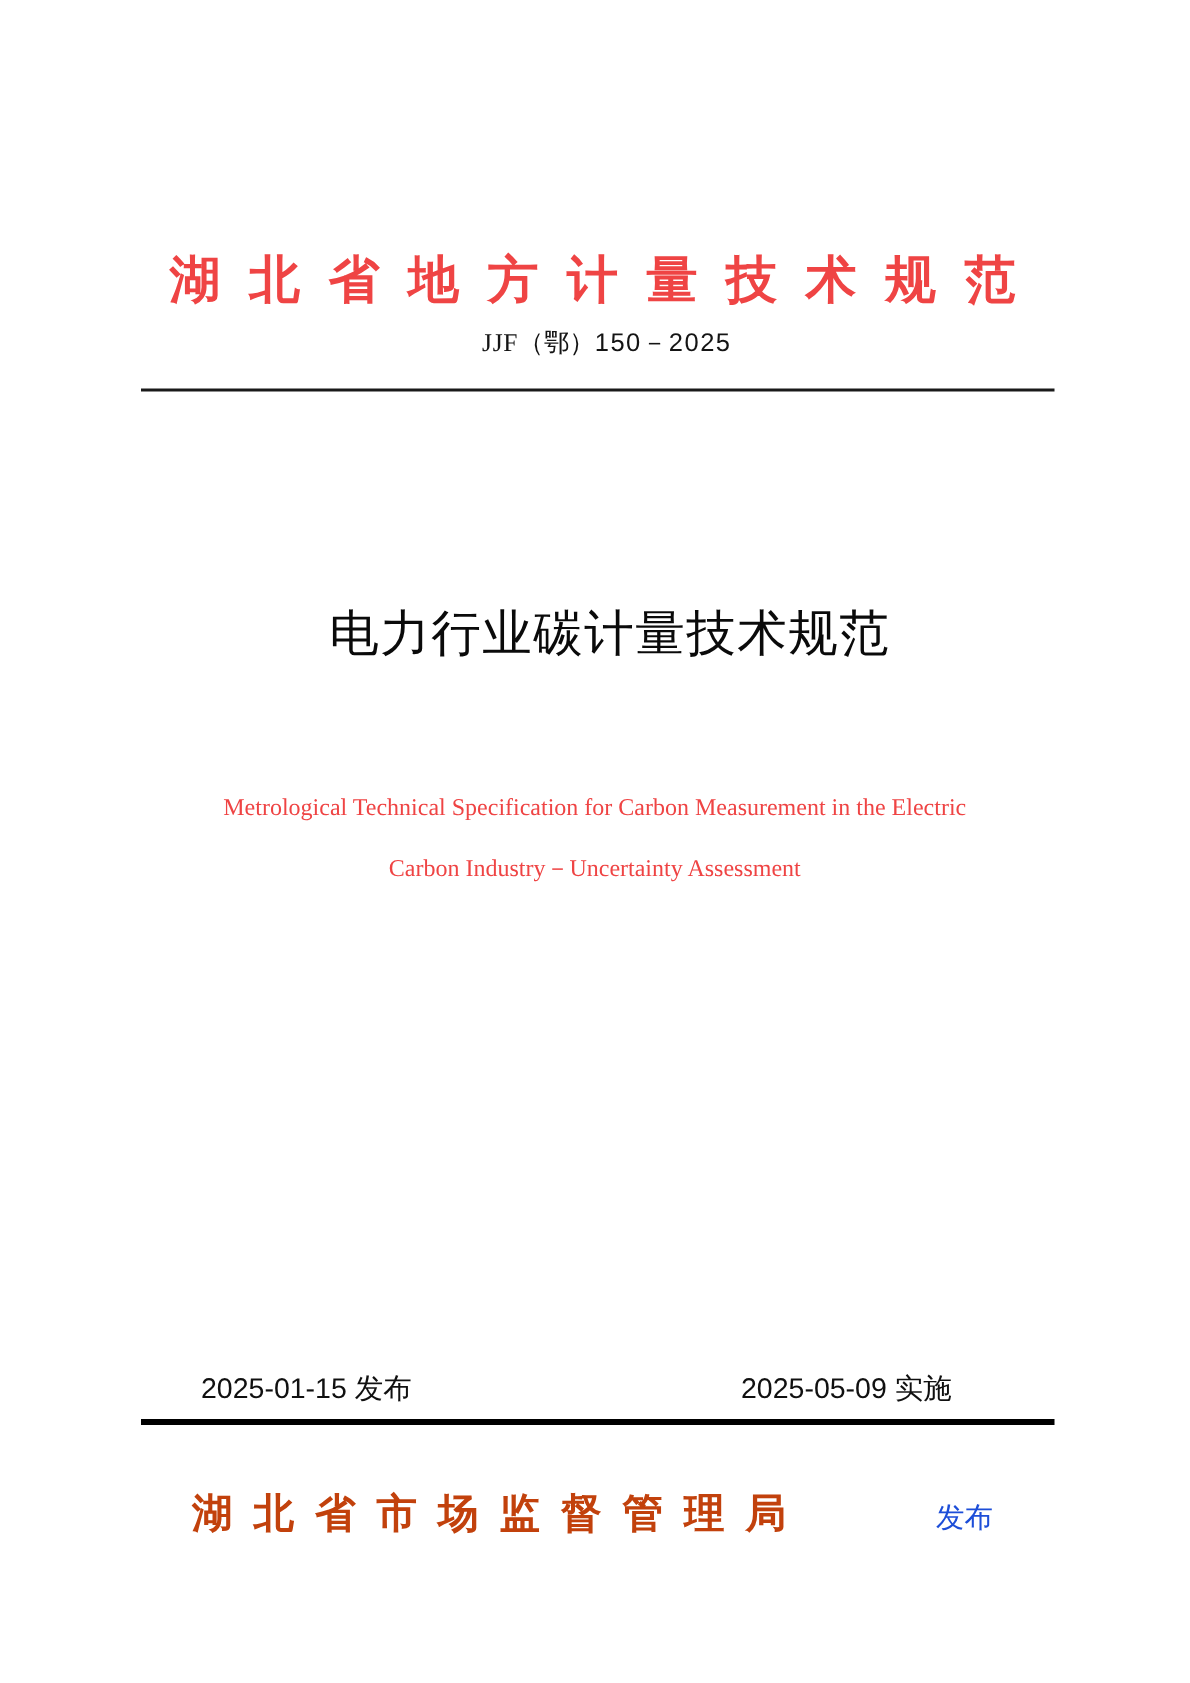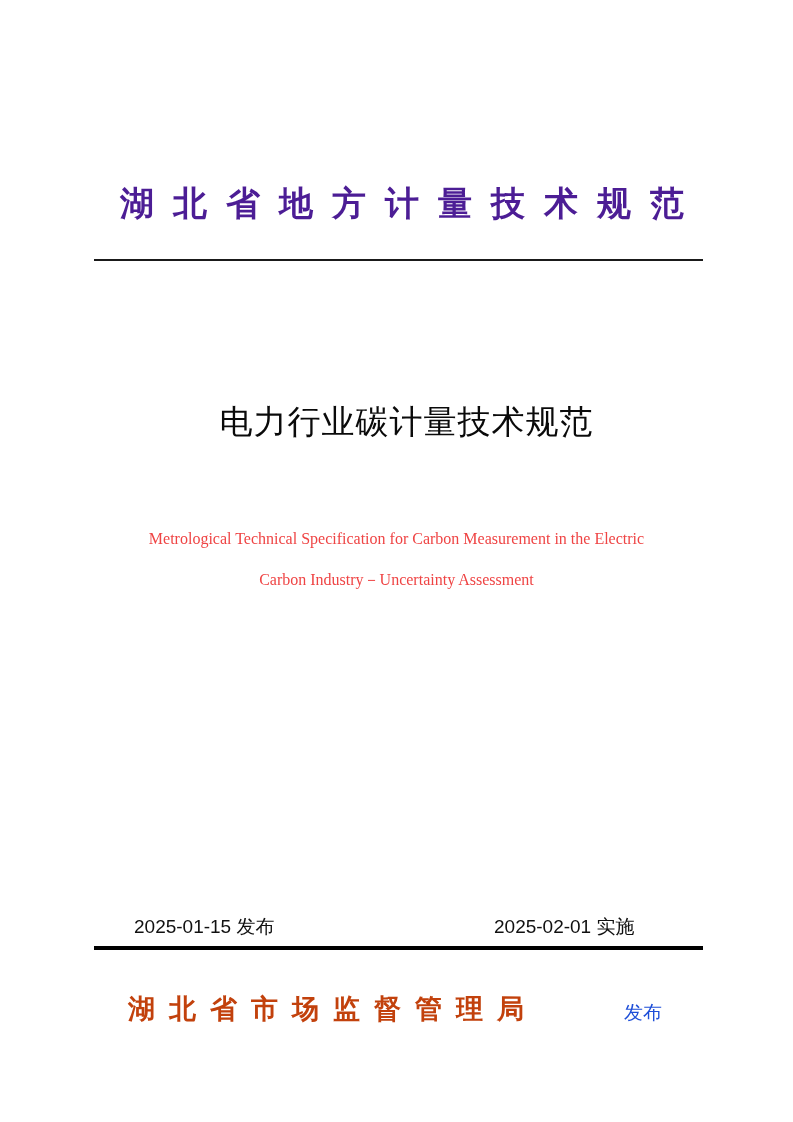--- a/index.html
+++ b/index.html
@@ -30,24 +30,23 @@
     width: 609px;
   }
 
   .series-title {
     font-family: "Liberation Serif", "DejaVu Serif", serif;
     font-weight: bold;
     font-size: 34px;
     line-height: 40px;
     letter-spacing: 19px;
     text-indent: 19px;
-    text-align: right;
-    white-space: nowrap;
-    color: #4c1d95;
-    margin-top: 16px;
+    text-align: left;
+    white-space: nowrap;
+    color: #ef4444;
   }
 
   .std-number {
     margin-top: 10px;
     text-align: center;
     font-size: 17px;
     line-height: 22px;
     color: #141414;
     white-space: nowrap;
     padding-left: 12px;
@@ -170,38 +169,41 @@
     white-space: nowrap;
   }
 </style>
 </head>
 <body>
 
 <div class="page">
 
   <div class="header-block">
     <div class="series-title">湖北省地方计量技术规范</div>
+    <div class="std-number">
+      <span class="latin">JJF</span><span class="cjk-paren">（鄂）</span><span class="digits">150－2025</span>
+    </div>
   </div>
 
   <div class="rule-top"></div>
 
   <div class="title-block">
     <div class="title-line">电力行业碳计量技术规范</div>
   </div>
 
   <div class="subtitle-block">
     <div class="subtitle-line">Metrological Technical Specification for Carbon Measurement in the Electric</div>
     <div class="subtitle-line">
       <span>Carbon Industry</span><span class="dash">－</span><span>Uncertainty Assessment</span>
     </div>
   </div>
 
   <div class="dates-row">
     <div class="date-item date-issue">2025-01-15 发布</div>
-    <div class="date-item date-effective">2025-02-01 实施</div>
+    <div class="date-item date-effective">2025-05-09 实施</div>
   </div>
 
   <div class="rule-bottom"></div>
 
   <div class="issuer-row">
     <div class="issuer-name">湖北省市场监督管理局</div>
     <div class="issuer-action">发布</div>
   </div>
 
 </div>

